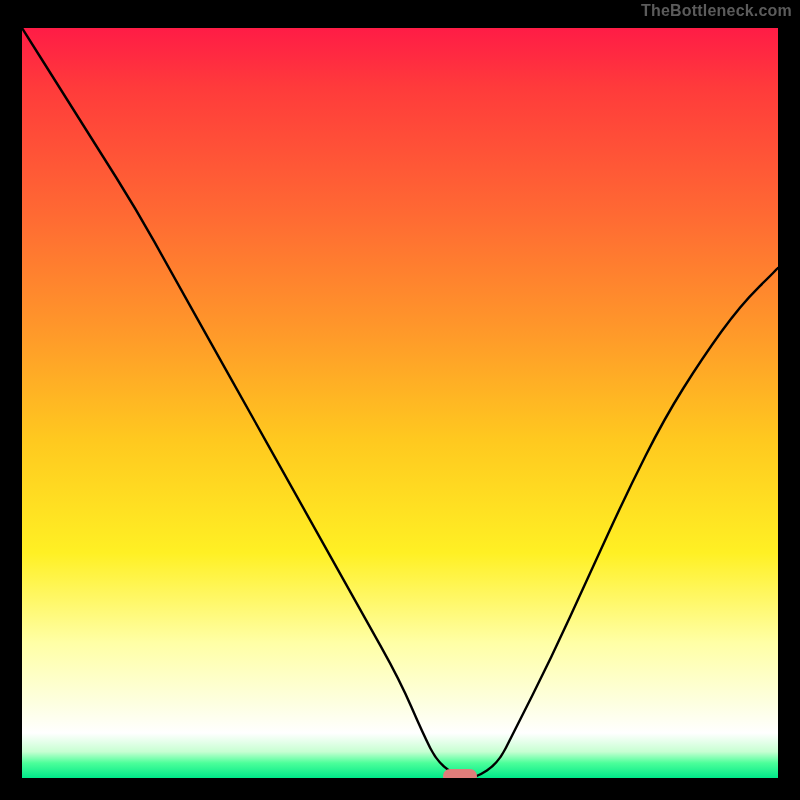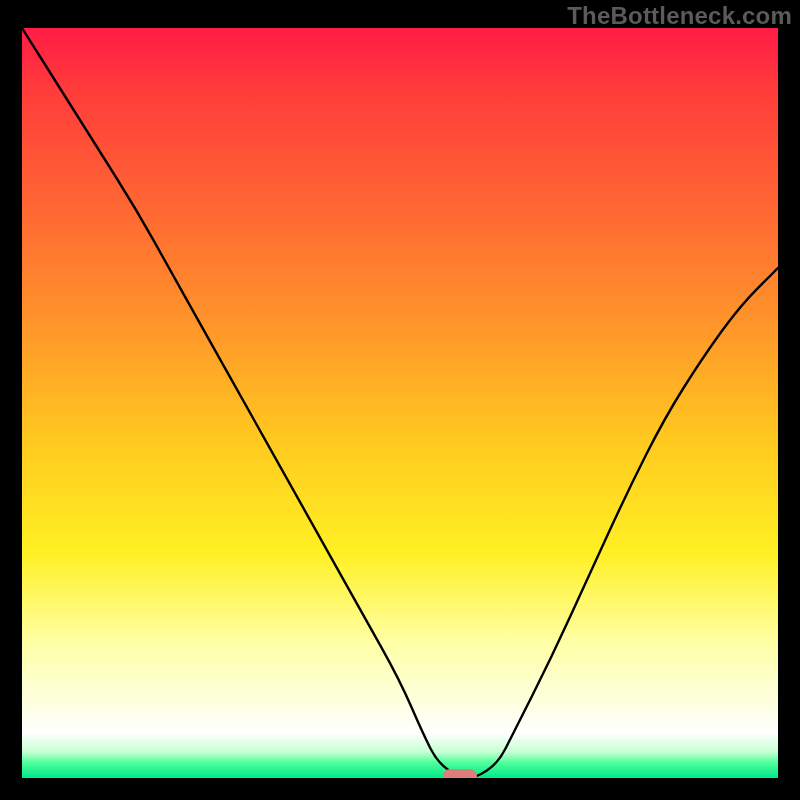--- a/index.html
+++ b/index.html
@@ -15,21 +15,21 @@
     position: relative;
     width: 800px;
     height: 800px;
     background: #000;
   }
   .watermark {
     position: absolute;
     top: 2px;
     right: 8px;
     color: #5b5b5b;
-    font-size: 24px;
+    font-size: 16px;
     font-weight: bold;
     letter-spacing: 0.2px;
     z-index: 10;
   }
   .plot-area {
     position: absolute;
     left: 22px;
     top: 28px;
     width: 756px;
     height: 750px;

